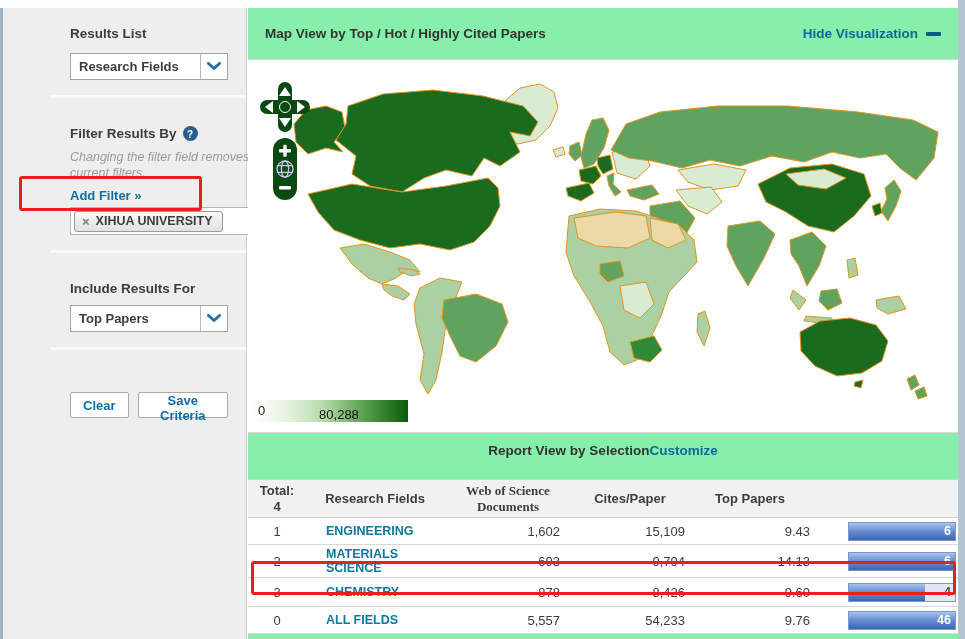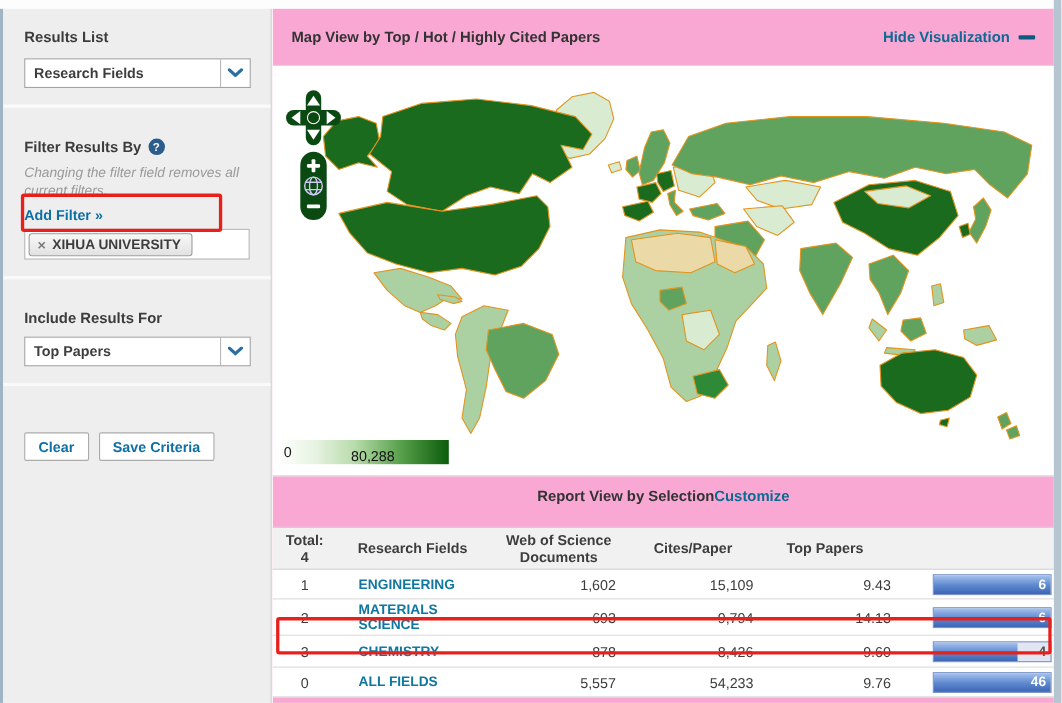--- a/index.html
+++ b/index.html
@@ -13,40 +13,40 @@
   }
   *{margin:0;padding:0;box-sizing:border-box;}
   body{font-family:"Liberation Sans",sans-serif;background:#fff;}
   .page{position:relative;width:965px;height:639px;background:#fff;overflow:hidden;}
   .strip-top{position:absolute;left:0;top:0;width:965px;height:8px;background:#fdfdfd;}
   .strip-left{position:absolute;left:0;top:8px;width:3px;height:631px;background:var(--strip_left);}
   .strip-right{position:absolute;right:0;top:0;width:7px;height:639px;background:var(--strip_right);}
 
   
   .sidebar{position:absolute;left:3px;top:8px;width:244px;height:631px;background:var(--sidebar_bg);border-right:1px solid #cfcfcf;}
-  .sb-section{padding:28px 18px 15px 19px;border-bottom:3px solid #fafafa;}
+  .sb-section{padding:28px 18px 15px 19px;border-bottom:3px solid #fafafa;margin-left:48px;}
   .sb-section.first{padding-top:18px;}
   .sb-h{font-size:13.5px;font-weight:bold;color:var(--text_dark);display:flex;align-items:center;gap:6px;}
   .help-icon{display:inline-flex;align-items:center;justify-content:center;width:15px;height:15px;border-radius:50%;
     background:#2a5d8c;color:#fff;font-size:10.5px;font-weight:bold;}
   .select{margin-top:12px;height:27px;background:#fff;border:1px solid #a3a3a3;display:flex;align-items:stretch;cursor:pointer;}
   .select .val{flex:1;display:flex;align-items:center;padding-left:8px;font-size:13px;font-weight:bold;color:#3d3d3d;}
   .select .chev{width:27px;display:flex;align-items:center;justify-content:center;border-left:1px solid #b9b9b9;}
   .note{margin-top:9px;font-size:12.5px;font-style:italic;color:var(--note_gray);line-height:1.25;width:205px;}
   .add-filter{display:inline-block;margin-top:7px;font-size:13px;font-weight:bold;color:var(--link_blue);text-decoration:none;cursor:pointer;}
   .filter-box{margin-top:3px;width:205px;height:28px;background:#fff;border:1px solid #b5b5b5;display:flex;align-items:center;padding:0 3px;}
   .tag{display:inline-flex;align-items:center;gap:6px;height:21px;padding:0 9px 0 7px;border:1px solid #9a9a9a;border-radius:3px;
     background:linear-gradient(180deg,#f8f8f8,#e2e2e2);font-size:12.5px;font-weight:bold;color:#3d3d3d;cursor:pointer;white-space:nowrap;}
   .tag .x{color:#7a7a7a;font-size:13px;font-weight:bold;cursor:pointer;}
   .btn-row{display:flex;gap:9px;padding-top:14px;}
   .btn{height:26px;padding:0 12px;background:#fff;border:1px solid #ababab;border-radius:2px;
     font-family:"Liberation Sans",sans-serif;font-size:13px;font-weight:bold;color:var(--link_blue);cursor:pointer;}
 
   
-  .main{position:absolute;left:248px;top:8px;width:710px;height:631px;background:#f9a8d4;}
+  .main{position:absolute;left:248px;top:8px;width:710px;height:631px;background:#86efac;}
   .panel-header{height:52px;display:flex;align-items:center;justify-content:space-between;padding:0 17px;border-bottom:1px solid #d9d9d9;}
   .panel-title{font-size:13.5px;font-weight:bold;color:#333;}
   .blue-link{font-size:13.5px;font-weight:bold;color:#0c6a93;text-decoration:none;cursor:pointer;display:flex;align-items:center;gap:8px;}
   .minus-glyph{display:inline-block;width:15px;height:4px;background:#0c5b7e;border-radius:1px;}
 
   .map-area{position:relative;height:373px;border-bottom:1px solid #d9d9d9;background:#fff;}
   .map-area svg{position:absolute;left:0;top:2px;}
   .legend{position:absolute;left:4px;top:340px;width:156px;height:22px;
     background:linear-gradient(90deg,#ffffff 0%,#e7f3e2 22%,#b8dcab 45%,#58a04b 72%,var(--legend_dark) 100%);}
   .legend .lmin{position:absolute;left:6px;top:3px;font-size:13px;color:#1a1a1a;}
@@ -248,21 +248,21 @@
     <header class="report-header">
       <span class="panel-title">Report View by Selection</span>
       <a class="customize">Customize</a>
     </header>
 
     <div class="grid thead">
       <div class="c">
         <span><span>Total:</span><br><span>4</span></span>
       </div>
       <div class="c">Research Fields</div>
-      <div class="c" style="padding:0 14px;">Web of Science Documents</div>
+      <div class="c" style="padding:0 14px;font-family:Liberation Serif, serif;">Web of Science Documents</div>
       <div class="c">Cites/Paper</div>
       <div class="c">Top Papers</div>
     </div>
 
     <div class="grid trow r1">
       <div class="c rank">1</div>
       <div class="c field">
           <a>ENGINEERING</a>
         </div>
       <div class="c num docs">1,602</div>

